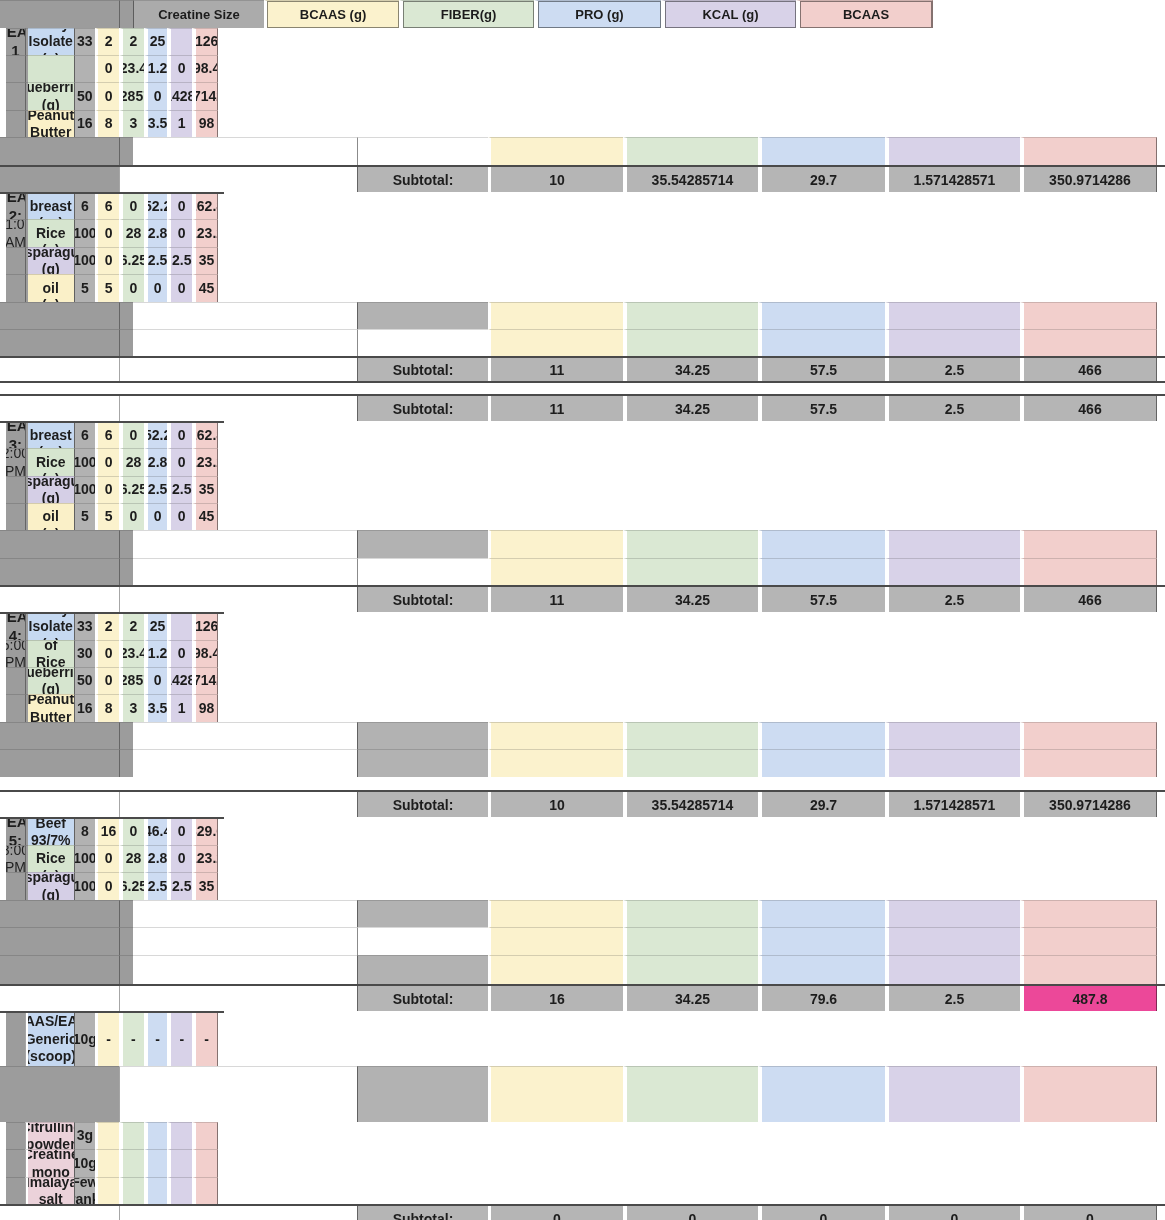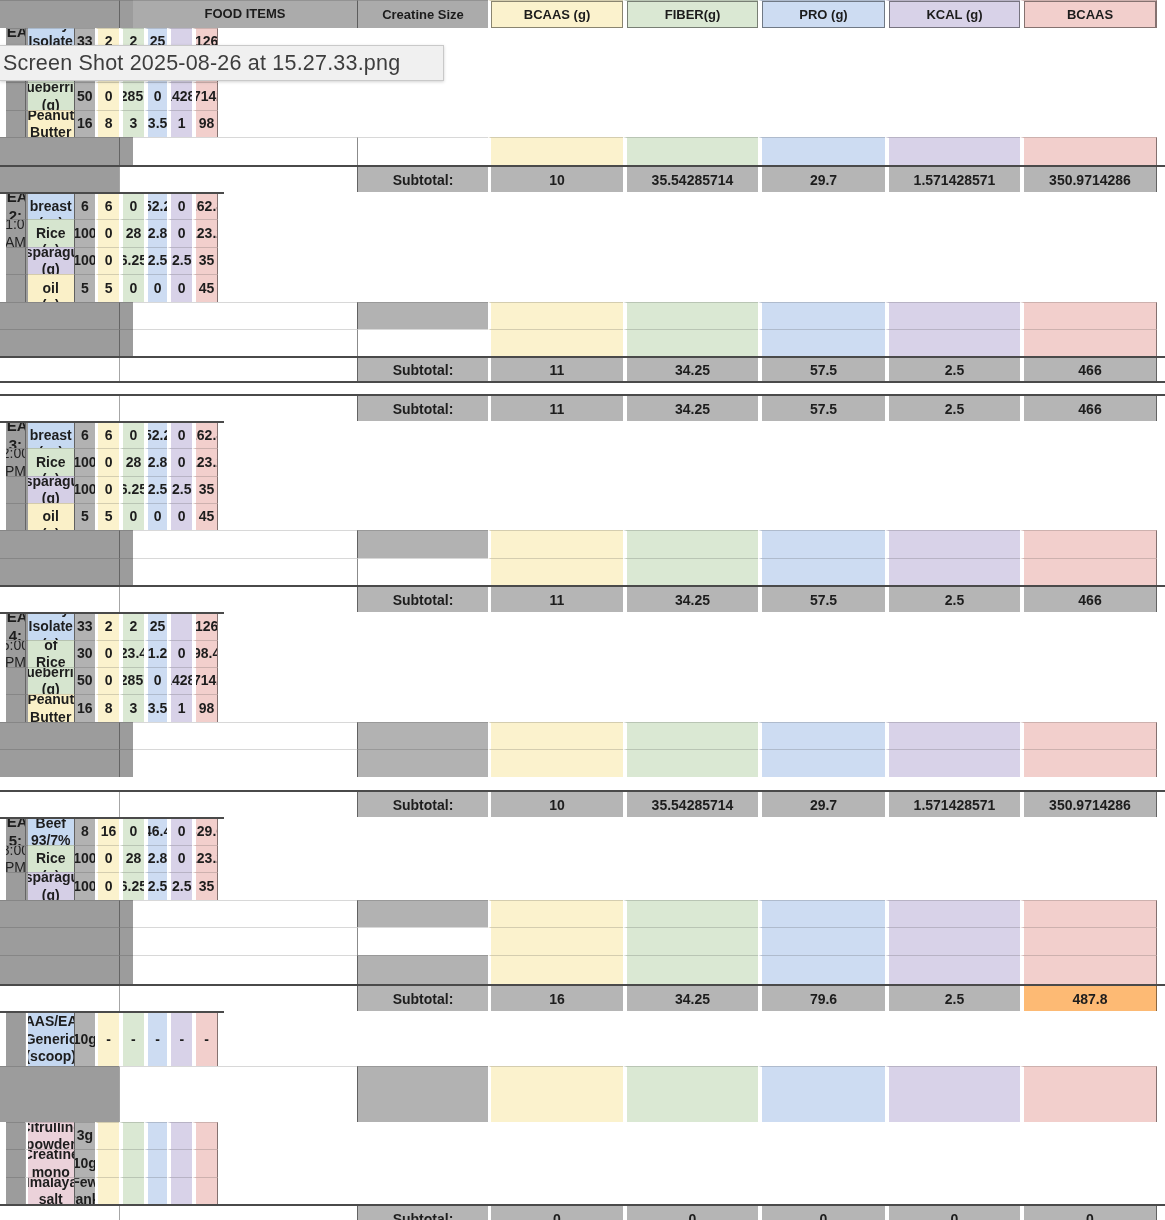--- a/index.html
+++ b/index.html
@@ -52,21 +52,20 @@
   }
 </style>
 </head>
 <body>
 
 <div class="canvas">
   <div class="sheet" id="sheet">
       <div class="row header" style="height: 28px;">
         <div class="cell colA" style="background: rgb(156, 156, 156);"></div>
         <div class="cell colA2" style="background: rgb(156, 156, 156);"></div>
-        <div class="cell food" style="background: rgb(171, 171, 171);">FOOD ITEMS</div>
         <div class="cell serv" style="background: rgb(171, 171, 171);">Creatine Size</div>
         <div class="cell c0" style="background: rgb(251, 242, 205);">BCAAS (g)</div>
         <div class="cell c1" style="background: rgb(218, 232, 211);">FIBER(g)</div>
         <div class="cell c2" style="background: rgb(205, 220, 242);">PRO (g)</div>
         <div class="cell c3" style="background: rgb(216, 210, 232);">KCAL (g)</div>
         <div class="cell c4" style="background: rgb(242, 207, 204);">BCAAS</div>
       </div>
       <div class="row food" style="height: 27px;"><div class="cell colA side-meal" style="background: rgb(156, 156, 156);">MEAL 1</div><div class="cell colA2" style="background: rgb(156, 156, 156);"></div><div class="cell food" style="background: rgb(198, 217, 241);">Whey Isolate (g)</div><div class="cell serv" style="background: rgb(178, 178, 178);">33</div><div class="cell c0" style="background: rgb(251, 242, 205);">2</div><div class="cell c1" style="background: rgb(218, 232, 211);">2</div><div class="cell c2" style="background: rgb(205, 220, 242);">25</div><div class="cell c3" style="background: rgb(216, 210, 232);"></div><div class="cell c4" style="background: rgb(242, 207, 204);">126</div></div>
       <div class="row food" style="height: 27px;"><div class="cell colA" style="background: rgb(156, 156, 156);"></div><div class="cell colA2" style="background: rgb(156, 156, 156);"></div><div class="cell food" style="background: rgb(214, 229, 207);"></div><div class="cell serv" style="background: rgb(178, 178, 178);"></div><div class="cell c0" style="background: rgb(251, 242, 205);">0</div><div class="cell c1" style="background: rgb(218, 232, 211);">23.4</div><div class="cell c2" style="background: rgb(205, 220, 242);">1.2</div><div class="cell c3" style="background: rgb(216, 210, 232);">0</div><div class="cell c4" style="background: rgb(242, 207, 204);">98.4</div></div>
       <div class="row food" style="height: 28px;"><div class="cell colA" style="background: rgb(156, 156, 156);"></div><div class="cell colA2" style="background: rgb(156, 156, 156);"></div><div class="cell food" style="background: rgb(214, 229, 207);">Blueberries (g)</div><div class="cell serv" style="background: rgb(178, 178, 178);">50</div><div class="cell c0" style="background: rgb(251, 242, 205);">0</div><div class="cell c1" style="background: rgb(218, 232, 211);">7.142857143</div><div class="cell c2" style="background: rgb(205, 220, 242);">0</div><div class="cell c3" style="background: rgb(216, 210, 232);">0.5714285714</div><div class="cell c4" style="background: rgb(242, 207, 204);">28.57142857</div></div>
@@ -255,21 +254,21 @@
       </div>
       <div class="row subtotal dark-top" style="height: 27px;">
         <div class="cell colA" style="background: rgb(255, 255, 255);"></div>
         <div class="cell colA2" style="background: rgb(255, 255, 255);"></div>
         <div class="cell food" style="background: rgb(255, 255, 255);"></div>
         <div class="cell serv" style="background: rgb(181, 181, 181);">Subtotal:</div>
         <div class="cell c0" style="background: rgb(181, 181, 181);">16</div>
         <div class="cell c1" style="background: rgb(181, 181, 181);">34.25</div>
         <div class="cell c2" style="background: rgb(181, 181, 181);">79.6</div>
         <div class="cell c3" style="background: rgb(181, 181, 181);">2.5</div>
-        <div class="cell c4" style="background: #fdba74;">487.8</div>
+        <div class="cell c4" style="background: #ec4899;">487.8</div>
       </div>
       <div class="row food dark-top" style="height: 55px;"><div class="cell colA" style="background: rgb(156, 156, 156);"></div><div class="cell colA2" style="background: rgb(255, 255, 255);"></div><div class="cell food" style="background: rgb(196, 215, 240);">BCAAS/EAAS Generic
 (scoop)</div><div class="cell serv" style="background: rgb(178, 178, 178);">10g</div><div class="cell c0" style="background: rgb(251, 242, 205);">-</div><div class="cell c1" style="background: rgb(218, 232, 211);">-</div><div class="cell c2" style="background: rgb(205, 220, 242);">-</div><div class="cell c3" style="background: rgb(216, 210, 232);">-</div><div class="cell c4" style="background: rgb(242, 207, 204);">-</div></div>
       <div class="row blank" style="height: 56px;">
         <div class="cell colA" style="background: rgb(156, 156, 156);"></div>
         <div class="cell colA2" style="background: rgb(255, 255, 255);"></div>
         <div class="cell food" style="background: rgb(255, 255, 255);"></div>
         <div class="cell serv" style="background: rgb(178, 178, 178);"></div>
         <div class="cell c0" style="background: rgb(251, 242, 205);"></div>
         <div class="cell c1" style="background: rgb(218, 232, 211);"></div>
@@ -285,14 +284,13 @@
         <div class="cell colA2" style="background: rgb(255, 255, 255);"></div>
         <div class="cell food" style="background: rgb(255, 255, 255);"></div>
         <div class="cell serv" style="background: rgb(181, 181, 181);">Subtotal:</div>
         <div class="cell c0" style="background: rgb(181, 181, 181);">0</div>
         <div class="cell c1" style="background: rgb(181, 181, 181);">0</div>
         <div class="cell c2" style="background: rgb(181, 181, 181);">0</div>
         <div class="cell c3" style="background: rgb(181, 181, 181);">0</div>
         <div class="cell c4" style="background: rgb(181, 181, 181);">0</div>
       </div>
     </div>
-  <div class="filename-tip" style="background: rgb(240, 240, 240); color: rgb(61, 61, 61);">Screen Shot 2025-08-26 at 15.27.33.png</div>
 </div>
 
 </body></html>

